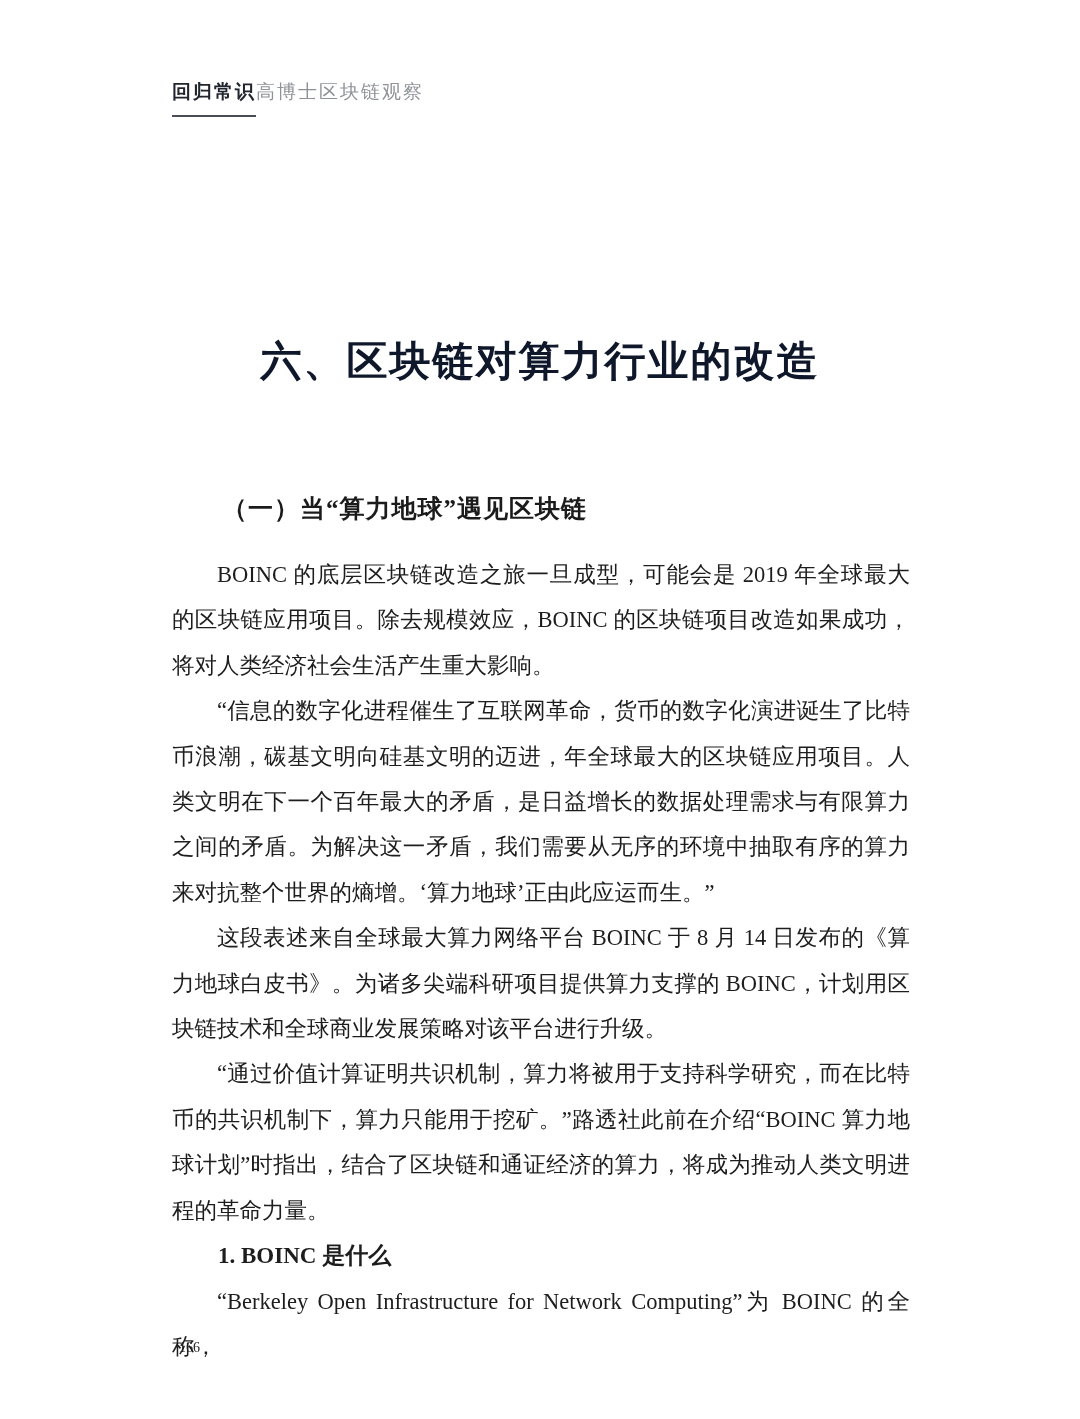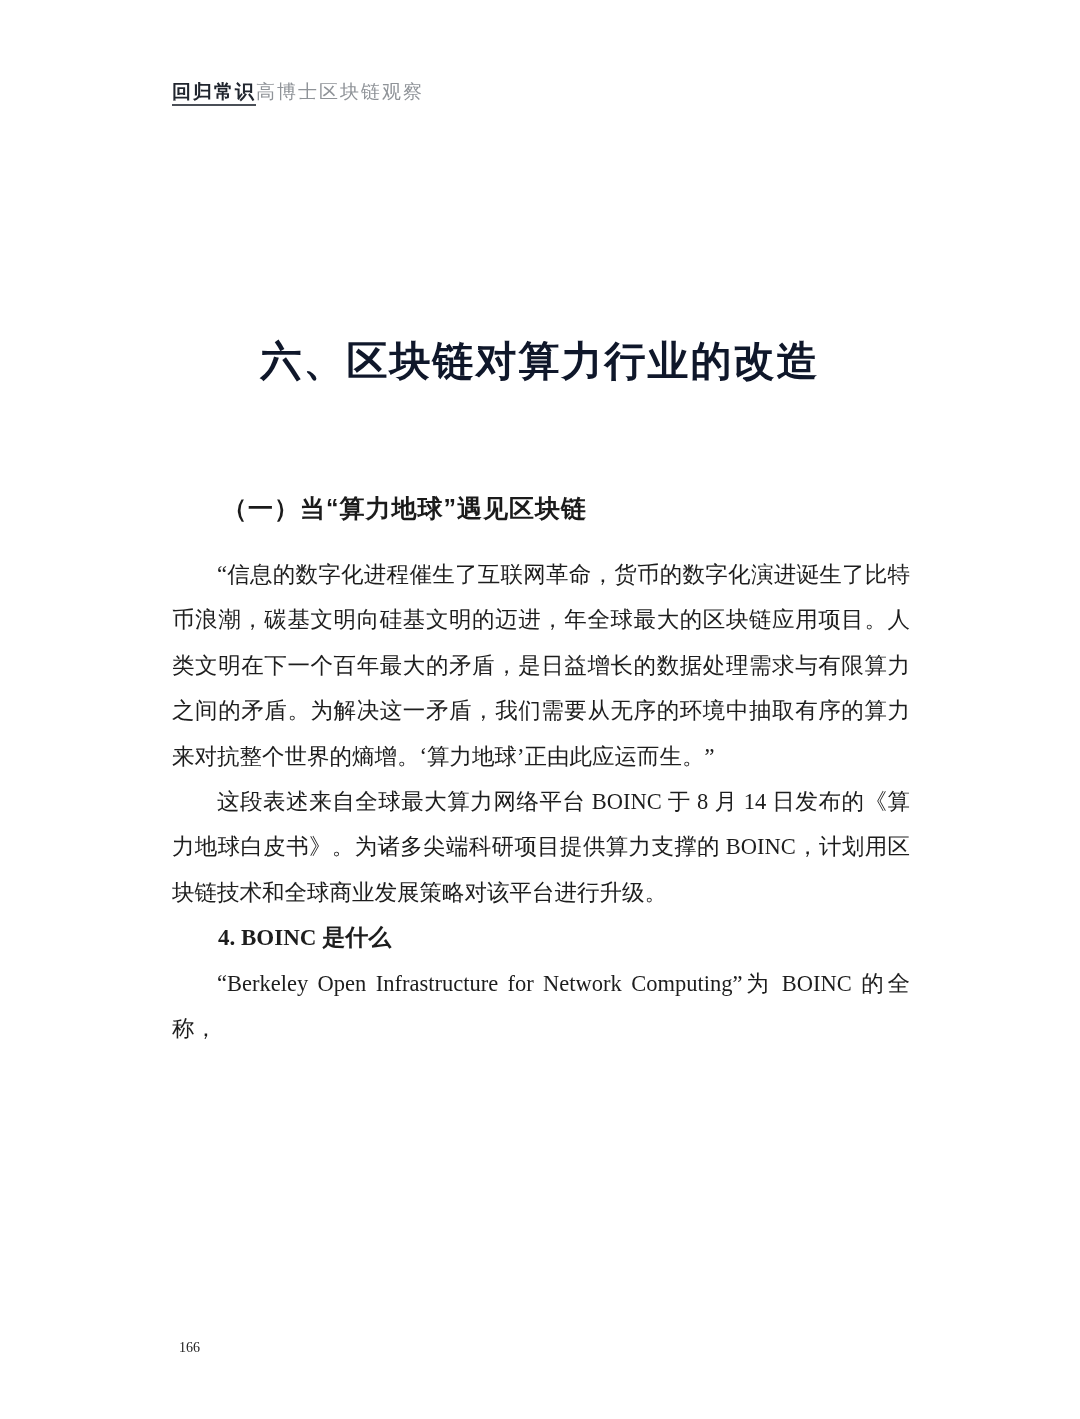--- a/index.html
+++ b/index.html
@@ -25,20 +25,21 @@
     font-family: "Liberation Sans", "DejaVu Sans", sans-serif;
     font-size: 19px;
     line-height: 24px;
     white-space: nowrap;
   }
   .running-head .brand {
     display: inline-block;
     font-weight: 700;
     color: #20252e;
     letter-spacing: 2px;
+    padding-bottom: 11px;
     border-bottom: 2px solid #4a4f57;
   }
   .running-head .subtitle {
     color: #8f9398;
     font-weight: 400;
     letter-spacing: 2px;
     vertical-align: top;
   }
 
   
@@ -53,21 +54,21 @@
     letter-spacing: 2px;
     color: #0f172a;
   }
 
   
   .section-heading {
     position: absolute;
     top: 492px;
     left: 172px;
     text-indent: 2em;
-    font-family: Liberation Sans, sans-serif;
+    font-family: Liberation Serif, serif;
     font-weight: 700;
     font-size: 25px;
     letter-spacing: 1px;
     color: #1b1b1b;
   }
 
   
   .body-text {
     position: absolute;
     top: 552px;
@@ -103,21 +104,23 @@
 
   <div class="running-head">
     <span class="brand">回归常识</span><span class="subtitle">高博士区块链观察</span>
   </div>
 
   <div class="chapter-title">六、区块链对算力行业的改造</div>
 
   <div class="section-heading">（一）当“算力地球”遇见区块链</div>
 
   <div class="body-text">
+    <p>BOINC 的底层区块链改造之旅一旦成型，可能会是 2019 年全球最大的区块链应用项目。除去规模效应，BOINC 的区块链项目改造如果成功，将对人类经济社会生活产生重大影响。</p>
     <p>“信息的数字化进程催生了互联网革命，货币的数字化演进诞生了比特币浪潮，碳基文明向硅基文明的迈进，年全球最大的区块链应用项目。人类文明在下一个百年最大的矛盾，是日益增长的数据处理需求与有限算力之间的矛盾。为解决这一矛盾，我们需要从无序的环境中抽取有序的算力来对抗整个世界的熵增。‘算力地球’正由此应运而生。”</p>
     <p>这段表述来自全球最大算力网络平台 BOINC 于 8 月 14 日发布的《算力地球白皮书》。为诸多尖端科研项目提供算力支撑的 BOINC，计划用区块链技术和全球商业发展策略对该平台进行升级。</p>
-    <p class="subheading">4. BOINC 是什么</p>
+    <p>“通过价值计算证明共识机制，算力将被用于支持科学研究，而在比特币的共识机制下，算力只能用于挖矿。”路透社此前在介绍“BOINC 算力地球计划”时指出，结合了区块链和通证经济的算力，将成为推动人类文明进程的革命力量。</p>
+    <p class="subheading">1. BOINC 是什么</p>
     <p>“Berkeley Open Infrastructure for Network Computing”为 BOINC 的全称，</p>
   </div>
 
   <div class="page-number">166</div>
 
 </div>
 
 </body></html>

